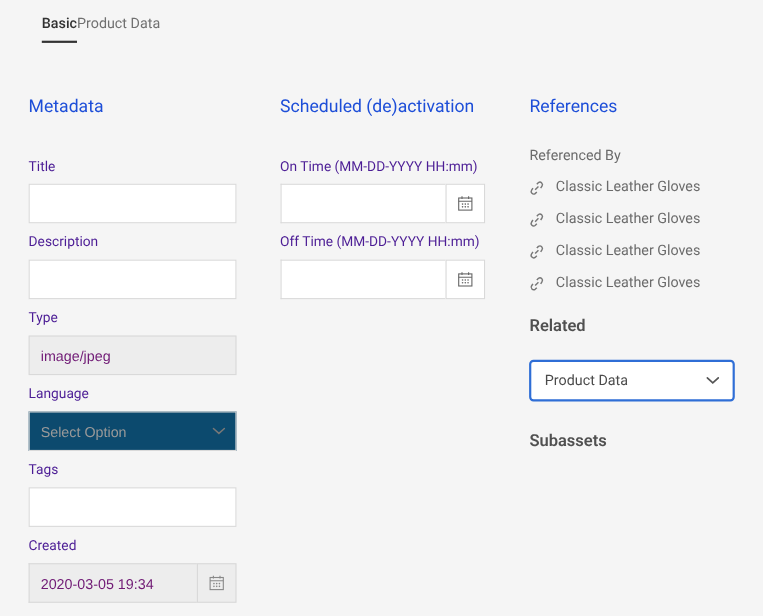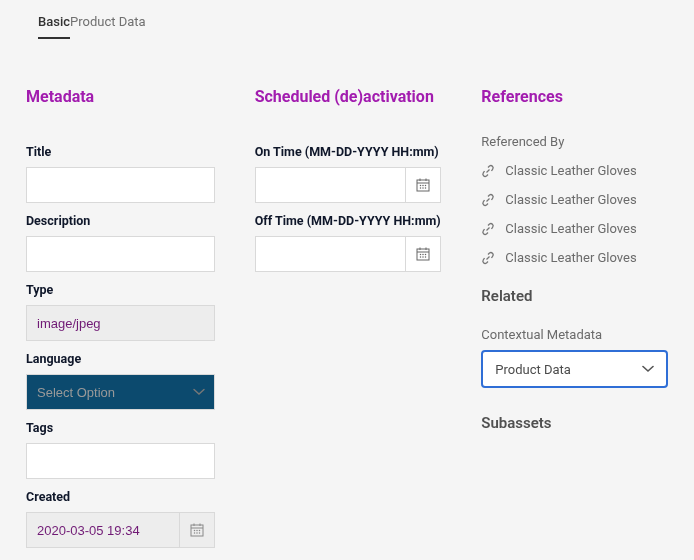--- a/index.html
+++ b/index.html
@@ -34,31 +34,30 @@
     }
     .col {
       display: flex;
       flex-direction: column;
     }
     .col.left { width: 194px; }
     .col.mid { width: 192px; }
     .col.right { width: 192px; }
     .section-heading {
       font-size: 16px;
-      font-weight: 700;
-      color: #a21caf;
+      font-weight: 400;
+      color: #1d4ed8;
       margin-bottom: 28px;
     }
     .section-heading.more-gap { margin-bottom: 16px; }
     .field-label {
       font-size: 12.5px;
-      color: #0f172a;
+      color: #4c1d95;
       margin-bottom: 8px;
       margin-top: 10px;
-      font-weight: bold;
     }
     .field-label:first-of-type { margin-top: 0; }
     .text-input {
       width: 100%;
       height: 36px;
       border: 1px solid #d9d9d9;
       background: #ffffff;
       padding: 0 10px;
       font-size: 13px;
       color: #4b4b4b;
@@ -311,21 +310,20 @@
         <svg width="14" height="14" viewBox="0 0 14 14" fill="none" stroke="#777" stroke-width="1.3">
           <path d="M5.5 8.5 L8.5 5.5"></path>
           <path d="M7 3.5 L8.5 2 a2.3 2.3 0 0 1 3.2 3.2 L10.5 7"></path>
           <path d="M7 10.5 L5.5 12 a2.3 2.3 0 0 1 -3.2 -3.2 L3.5 7"></path>
         </svg>
       </span>
       <span>Classic Leather Gloves</span>
     </div>
 
     <div class="related-heading">Related</div>
-    <div class="ctx-label">Contextual Metadata</div>
     <div class="ctx-select">
       <span class="val">Product Data</span>
       <span class="chev">
         <svg width="12" height="8" viewBox="0 0 12 8">
             <path d="M1 1.5 L6 6 L11 1.5" stroke="#555" stroke-width="1.6" fill="none" stroke-linecap="round"></path>
           </svg>
       </span>
     </div>
 
     <div class="subassets-heading">Subassets</div>

